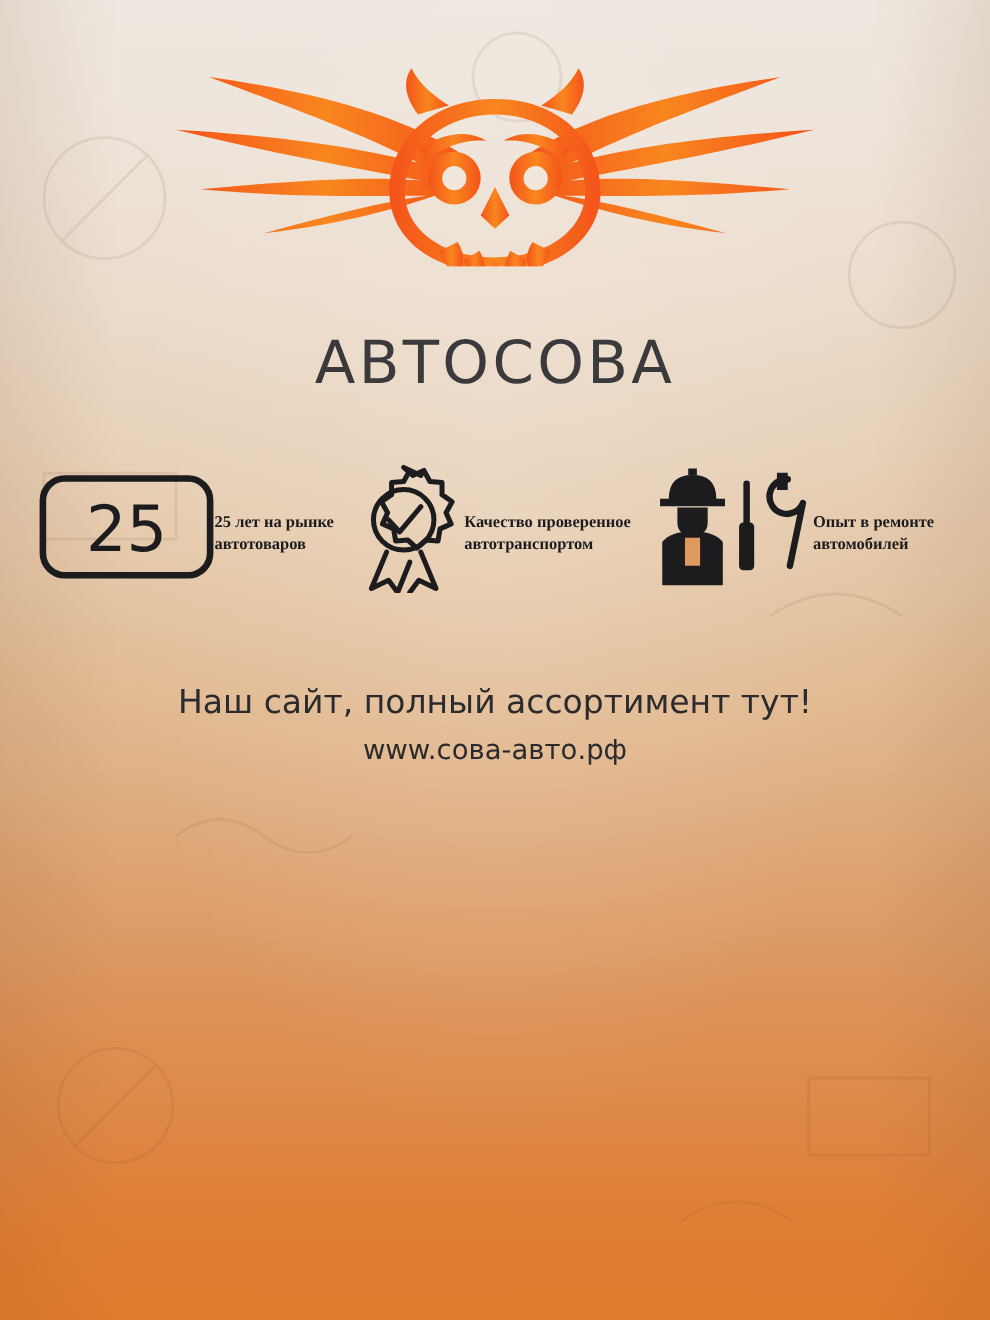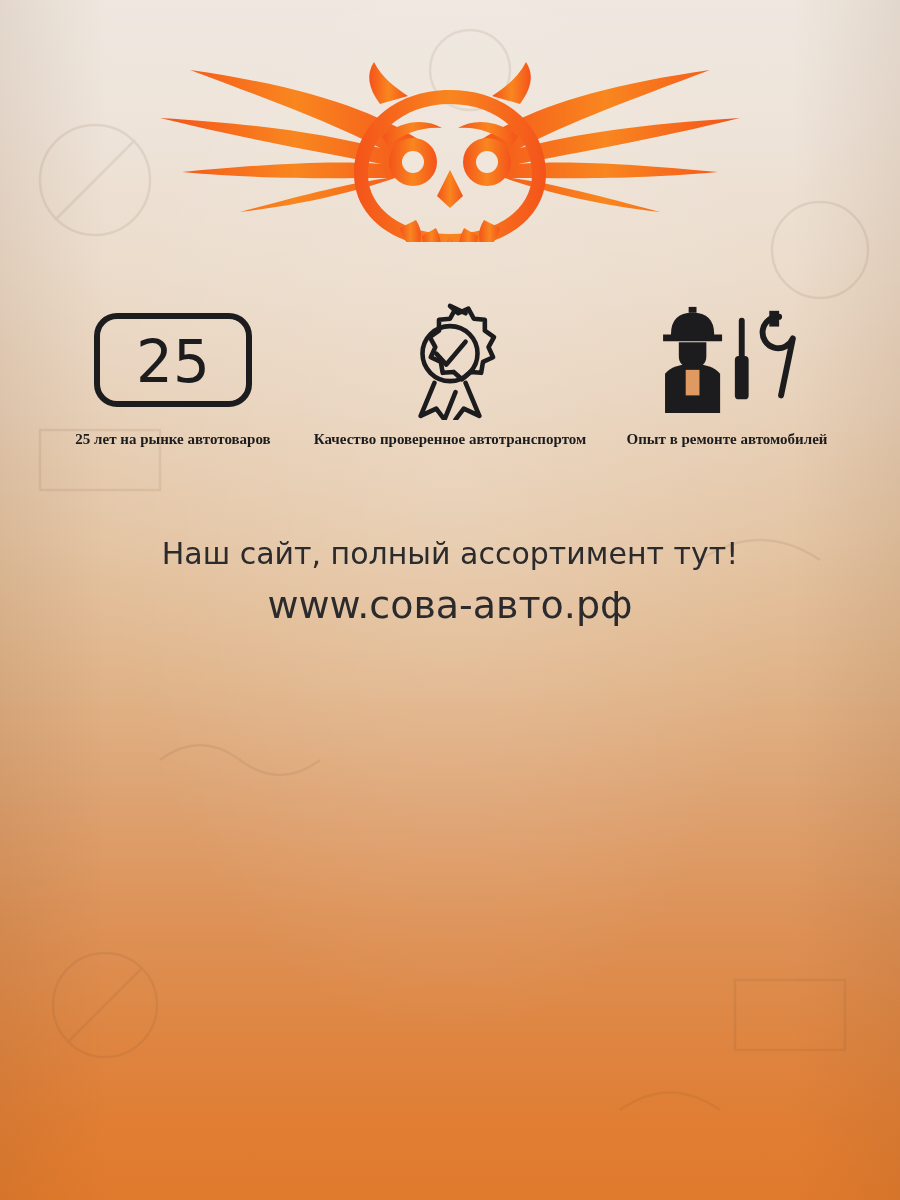--- a/index.html
+++ b/index.html
@@ -99,21 +99,20 @@
   .features {
     margin-top: 62px;
     width: 830px;
     display: flex;
     justify-content: space-between;
     align-items: flex-start;
   }
   .feature {
     width: 276px;
     display: flex;
-    flex-direction: column;
     align-items: center;
   }
   .feature-icon {
     height: 112px;
     display: flex;
     align-items: center;
     justify-content: center;
   }
   .feature-caption {
     margin-top: 14px;
@@ -132,21 +131,21 @@
     font-family: "DejaVu Sans", sans-serif;
     color: #2b2b2d;
   }
   .footer-line1 {
     font-size: 30px;
     line-height: 1.3;
     margin-top: 36px;
   }
   .footer-line2 {
     margin-top: 8px;
-    font-size: 38px;
+    font-size: 25px;
     line-height: 1.3;
   }
 </style>
 </head>
 <body>
 
 <div class="poster">
 
   <svg class="bg-marks" viewBox="0 0 900 1200" preserveAspectRatio="none">
     <g stroke="#6b4a2c" stroke-width="2.5" fill="none">
@@ -205,20 +204,21 @@
           <path d="M320 182 q9 20 0 38 q-9 -18 0 -38 Z"></path>
         </g>
 
         <g fill="#f0e6dc">
           <circle cx="283" cy="110" r="11"></circle>
           <circle cx="357" cy="110" r="11"></circle>
         </g>
       </svg>
     </div>
 
+    <div class="brand">АВТОСОВА</div>
 
 
     <div class="features">
 
       <div class="feature">
         <div class="feature-icon">
           <svg viewBox="0 0 160 100" width="160" height="100">
             <rect x="4" y="6" width="152" height="88" rx="20" ry="20" fill="none" stroke="#1c1c1e" stroke-width="6"></rect>
             <text x="80" y="72" text-anchor="middle" font-family="'DejaVu Sans', sans-serif" font-size="58" fill="#1c1c1e">25</text>
           </svg>

